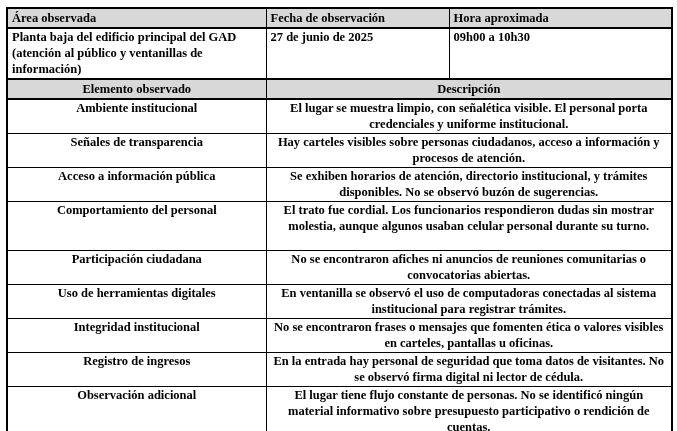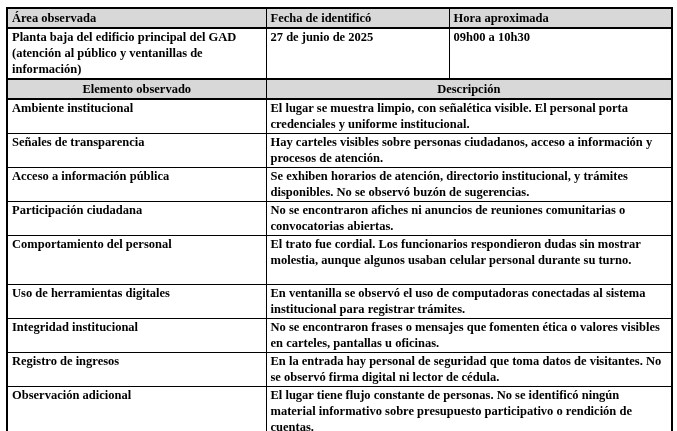--- a/index.html
+++ b/index.html
@@ -38,37 +38,37 @@
     background: #d8d8d8;
     font-weight: bold;
     height: 18px;
     border-top-width: 2px;
     border-bottom-width: 2px;
     padding-top: 1px;
   }
   tr.section-header.first th { border-top-width: 2px; }
   tr.section-header.centered th { text-align: center; }
   tr.info-row td { height: 48px; }
-  tr.body-row td { height: 32px; }
+  tr.body-row td { height: 32px; text-align: center; }
   tr.body-row.tall td { height: 49px; }
 </style>
 </head>
 <body>
 
 <div class="page">
   <table class="obs-table">
     <colgroup>
       <col style="width:259px">
       <col style="width:183px">
       <col style="width:223px">
     </colgroup>
     <tbody>
       <tr class="section-header first">
         <th>Área observada</th>
-        <th>Fecha de identificó</th>
+        <th>Fecha de observación</th>
         <th>Hora aproximada</th>
       </tr>
       <tr class="info-row">
         <td>Planta baja del edificio principal del GAD (atención al público y ventanillas de información)</td>
         <td>27 de junio de 2025</td>
         <td>09h00 a 10h30</td>
       </tr>
       <tr class="section-header centered">
         <th>Elemento observado</th>
         <th colspan="2">Descripción</th>
@@ -79,27 +79,27 @@
         <td colspan="2">El lugar se muestra limpio, con señalética visible. El personal porta credenciales y uniforme institucional.</td>
       </tr>
       <tr class="body-row">
         <td>Señales de transparencia</td>
         <td colspan="2">Hay carteles visibles sobre personas ciudadanos, acceso a información y procesos de atención.</td>
       </tr>
       <tr class="body-row">
         <td>Acceso a información pública</td>
         <td colspan="2">Se exhiben horarios de atención, directorio institucional, y trámites disponibles. No se observó buzón de sugerencias.</td>
       </tr>
+      <tr class="body-row tall">
+        <td>Comportamiento del personal</td>
+        <td colspan="2">El trato fue cordial. Los funcionarios respondieron dudas sin mostrar molestia, aunque algunos usaban celular personal durante su turno.</td>
+      </tr>
       <tr class="body-row">
         <td>Participación ciudadana</td>
         <td colspan="2">No se encontraron afiches ni anuncios de reuniones comunitarias o convocatorias abiertas.</td>
-      </tr>
-      <tr class="body-row tall">
-        <td>Comportamiento del personal</td>
-        <td colspan="2">El trato fue cordial. Los funcionarios respondieron dudas sin mostrar molestia, aunque algunos usaban celular personal durante su turno.</td>
       </tr>
       <tr class="body-row">
         <td>Uso de herramientas digitales</td>
         <td colspan="2">En ventanilla se observó el uso de computadoras conectadas al sistema institucional para registrar trámites.</td>
       </tr>
       <tr class="body-row">
         <td>Integridad institucional</td>
         <td colspan="2">No se encontraron frases o mensajes que fomenten ética o valores visibles en carteles, pantallas u oficinas.</td>
       </tr>
       <tr class="body-row">

